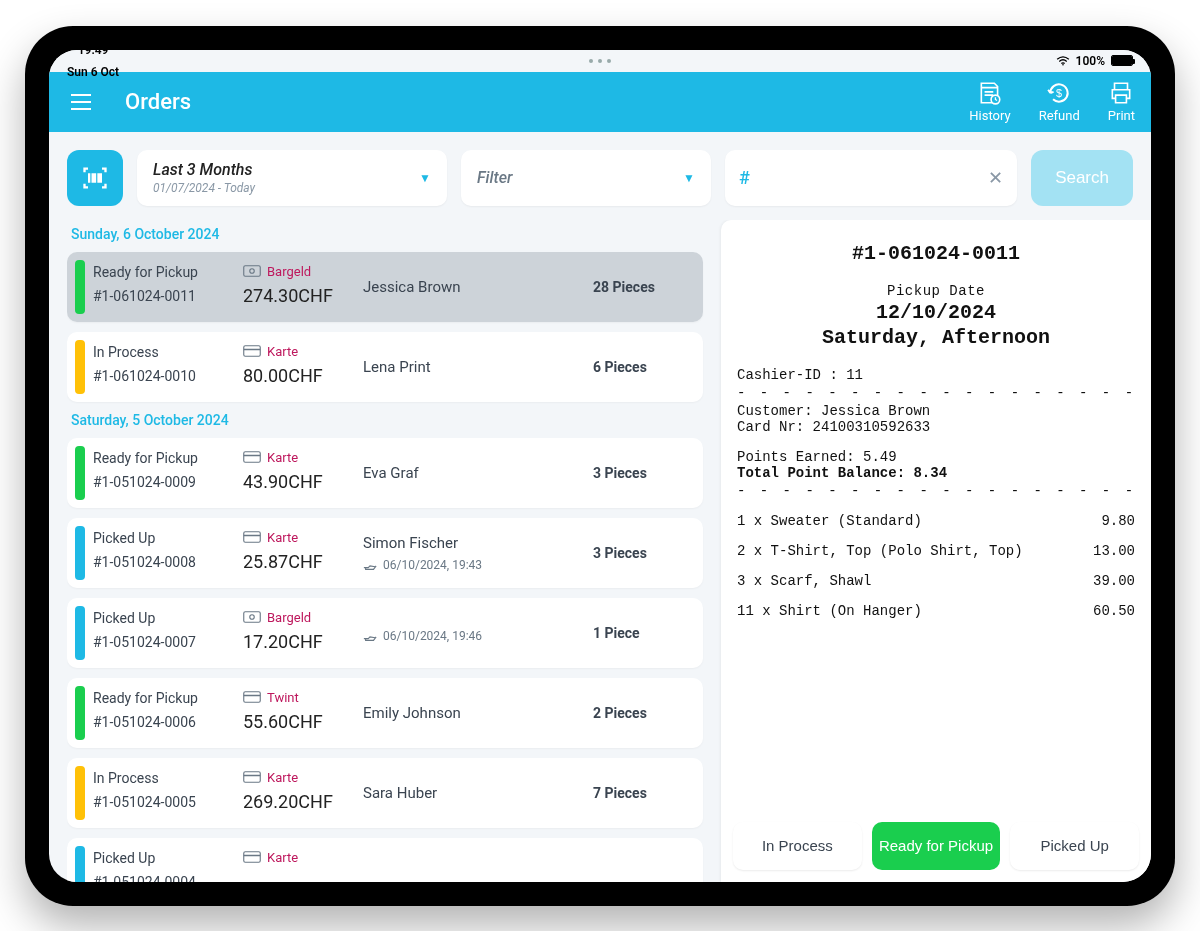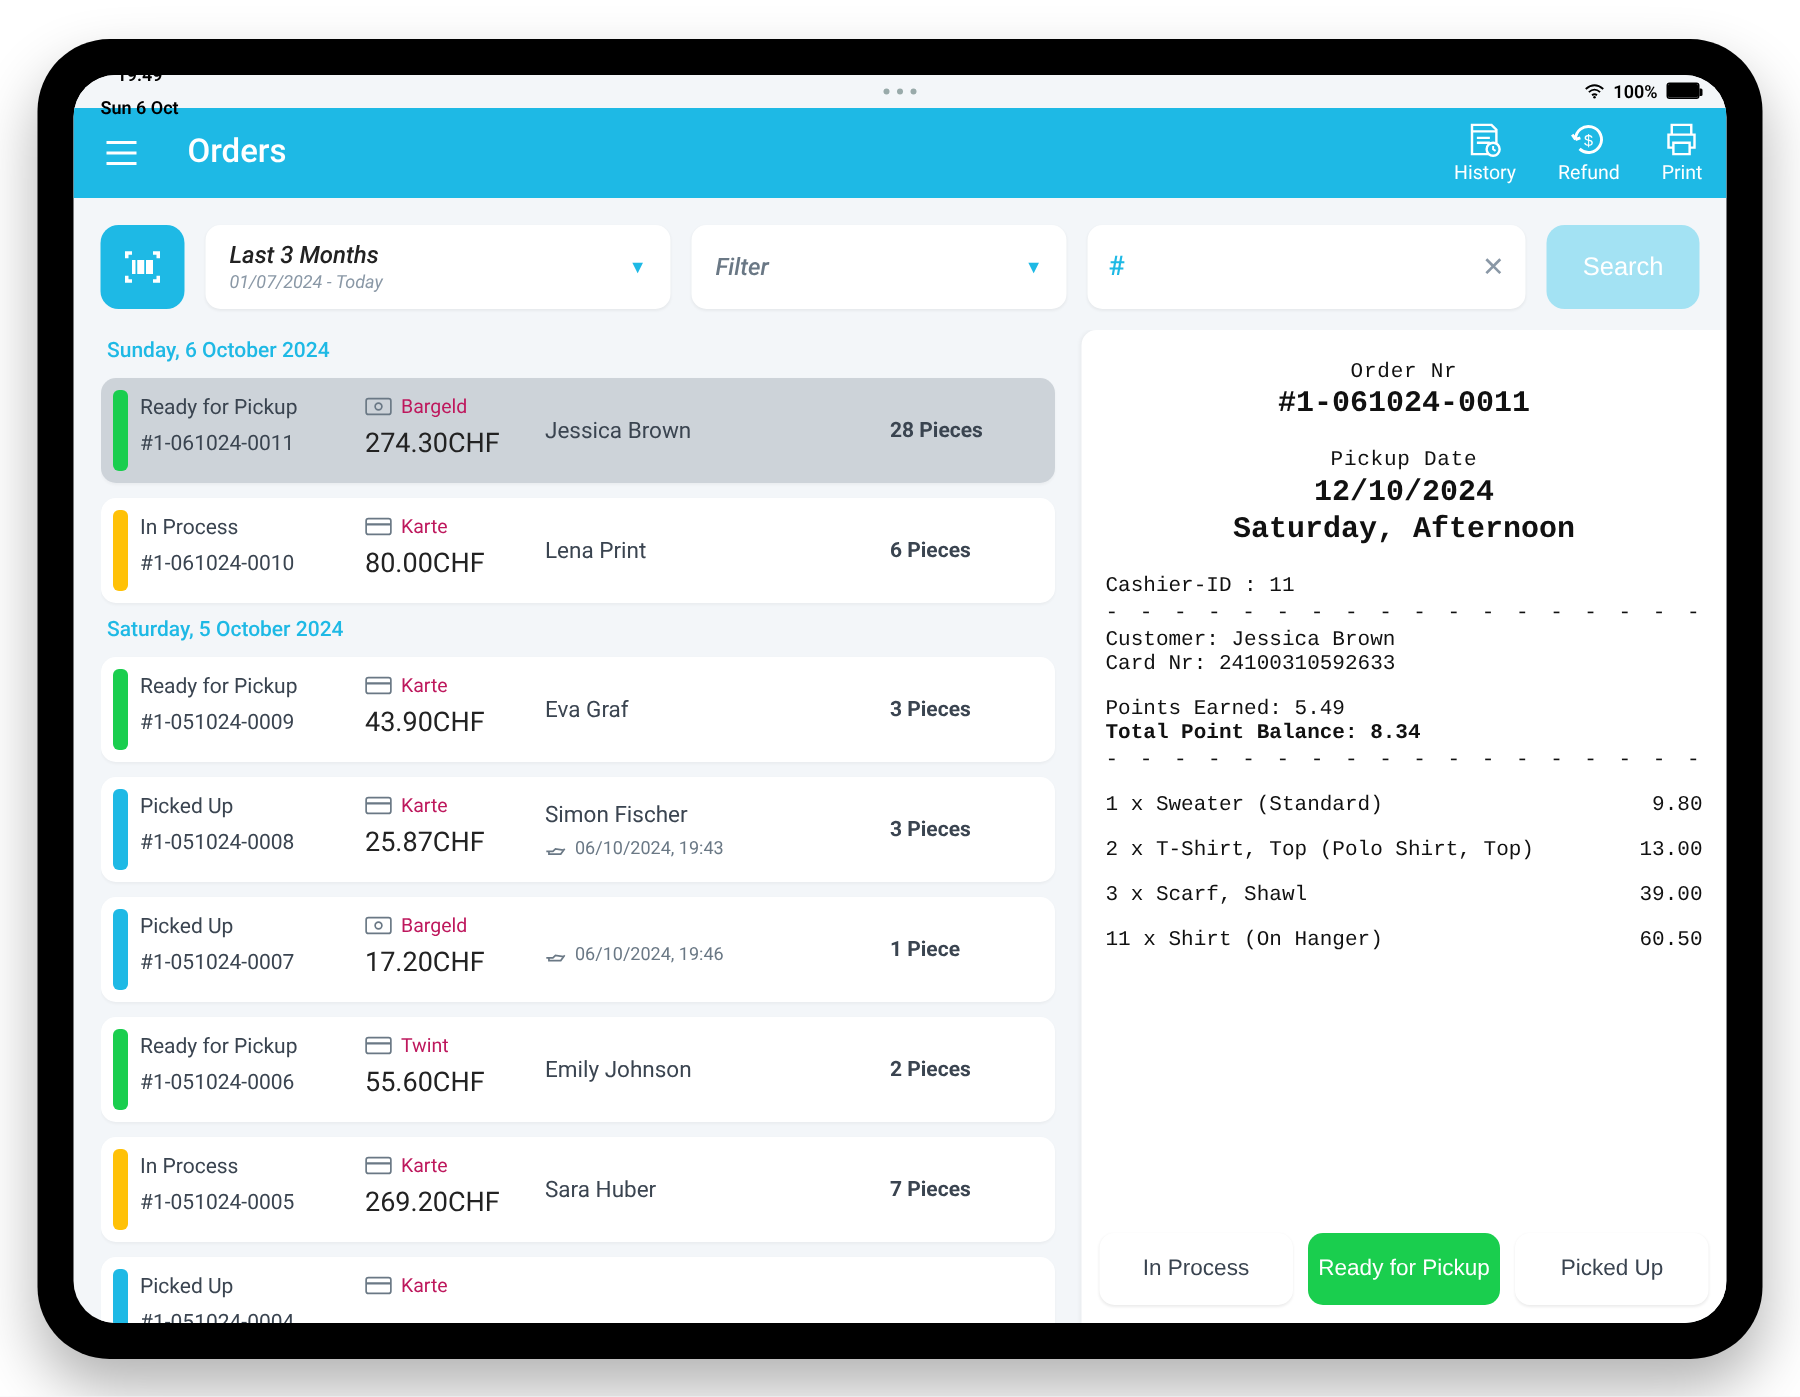--- a/index.html
+++ b/index.html
@@ -407,21 +407,20 @@
               <div class="card-col4-inner">
         <div class="pieces"></div>
       </div>
             </div>
           </div>
         </div>
 
     <div class="receipt-col">
       <div class="receipt-body">
         <div class="receipt-center">
-          <div class="receipt-label">Order Nr</div>
           <div class="receipt-big">#1-061024-0011</div>
         </div>
         <div class="receipt-center receipt-section">
           <div class="receipt-label">Pickup Date</div>
           <div class="receipt-big">12/10/2024</div>
           <div class="receipt-big">Saturday, Afternoon</div>
         </div>
         <div class="receipt-section">
           <div>Cashier-ID : 11</div>
           <div class="dash-line">- - - - - - - - - - - - - - - - - - - - - - - - -</div>

